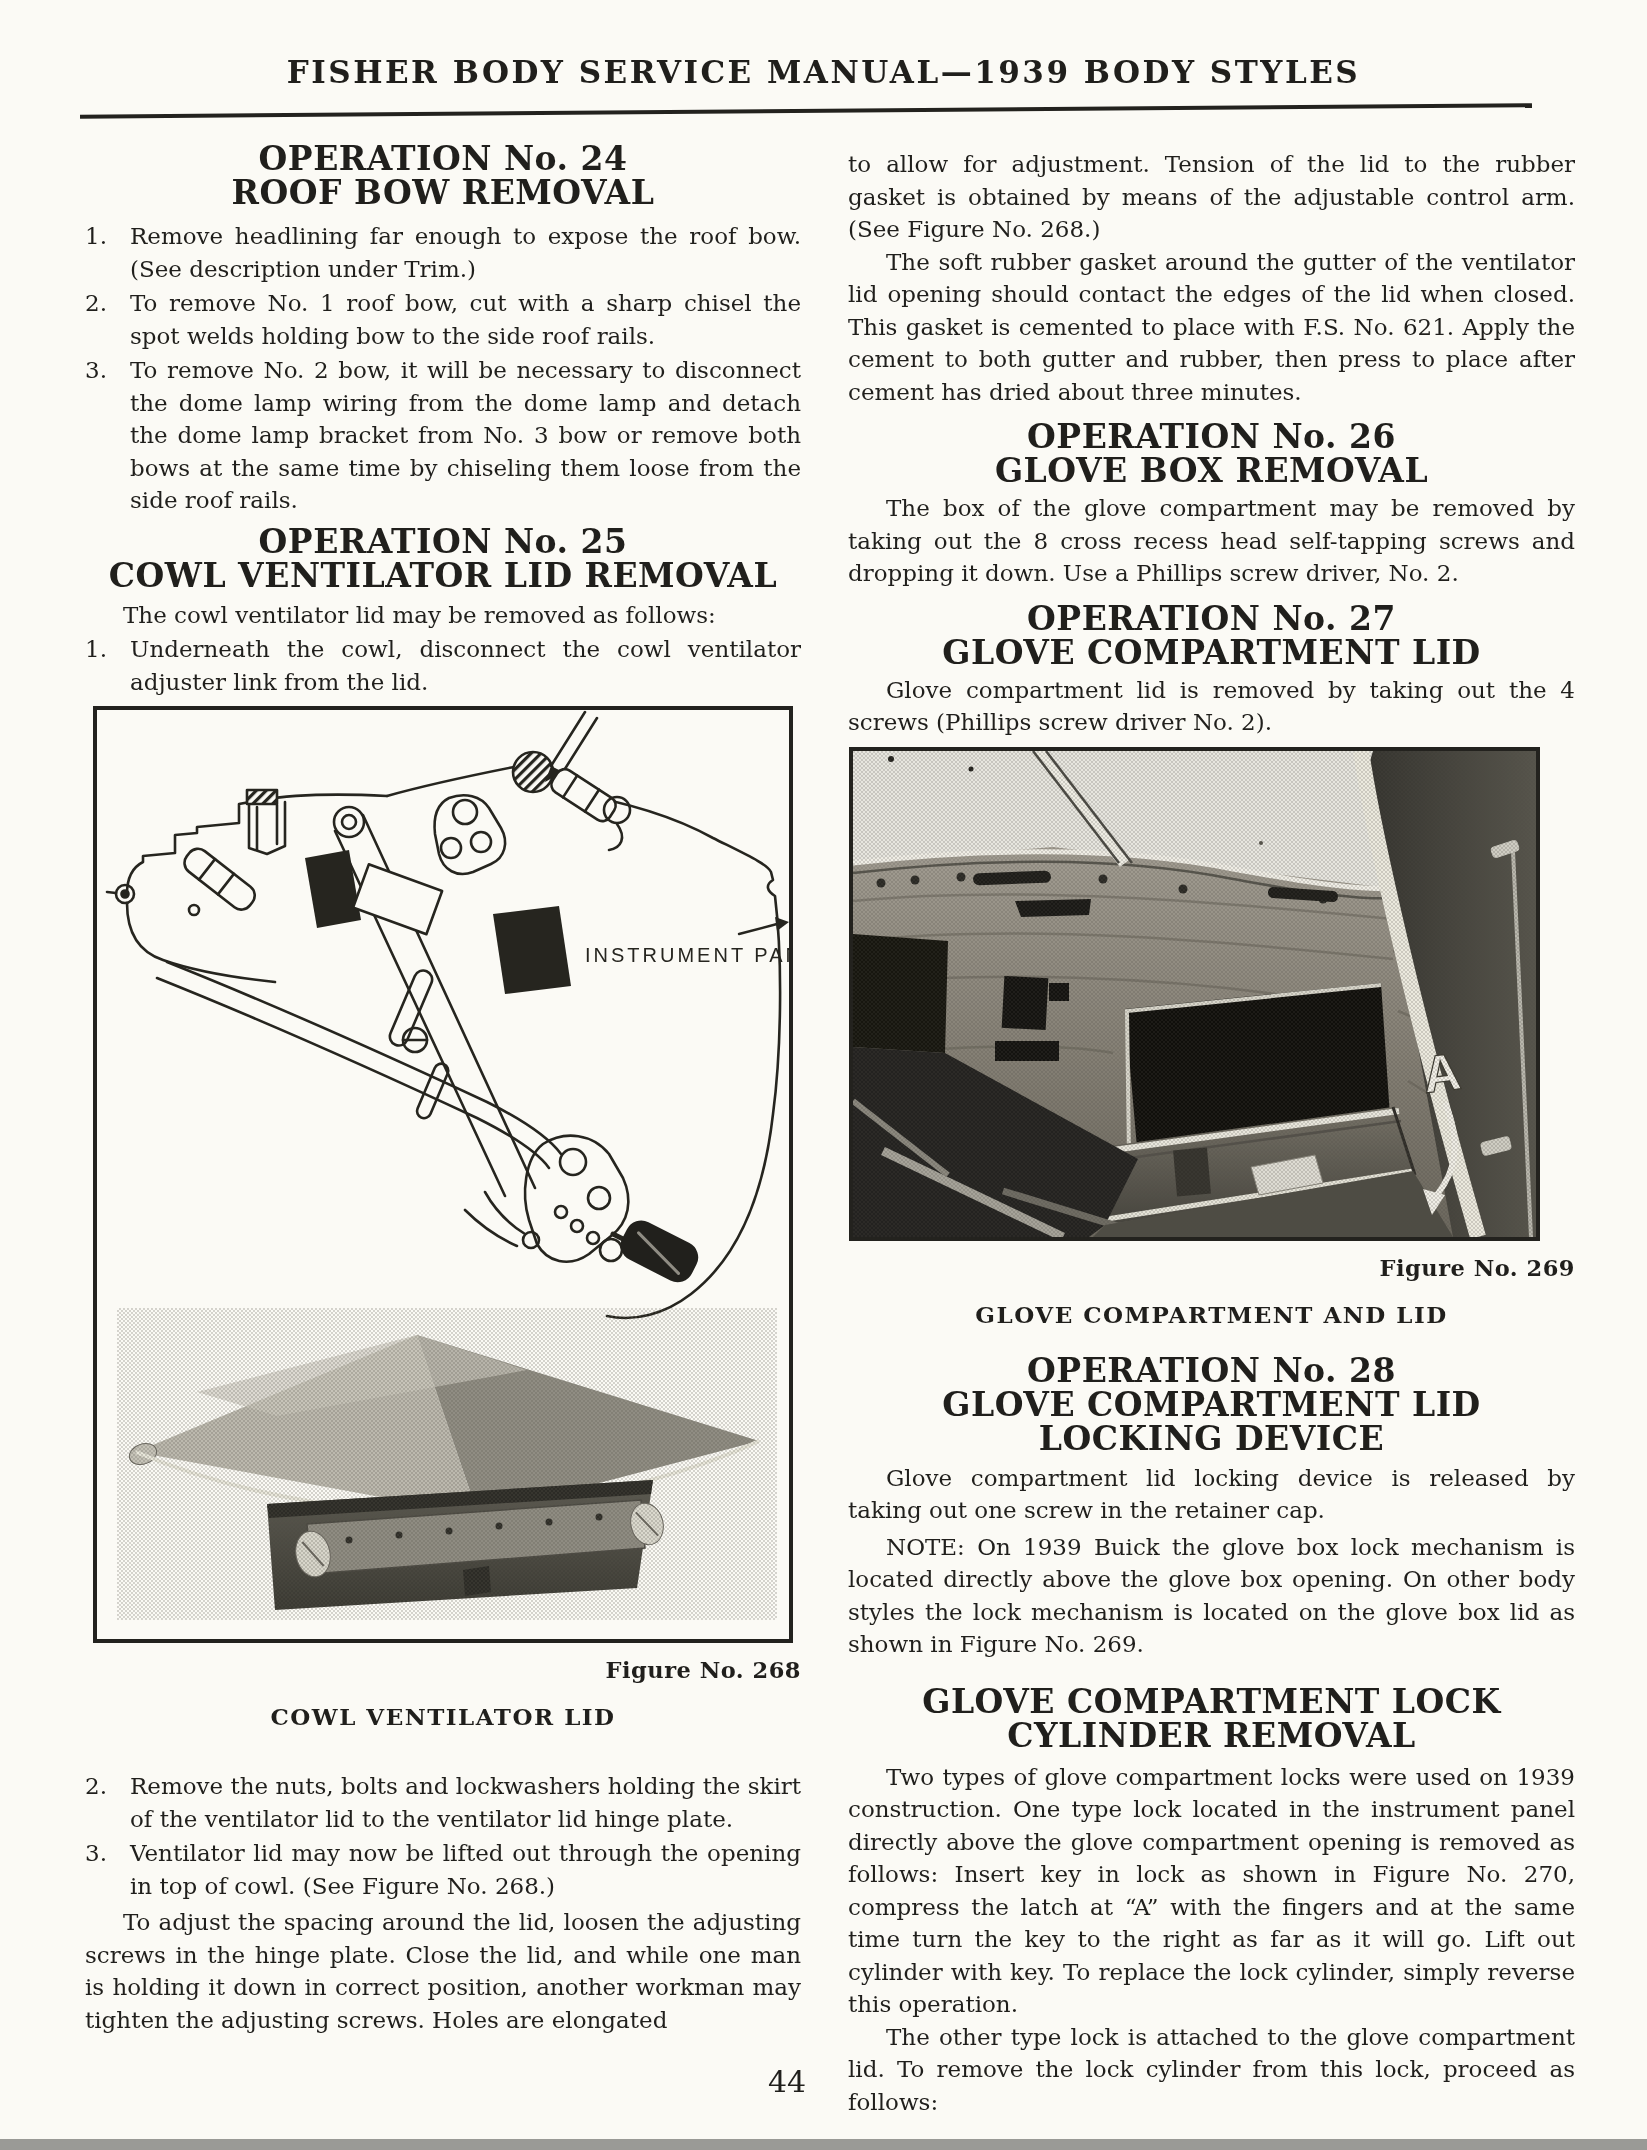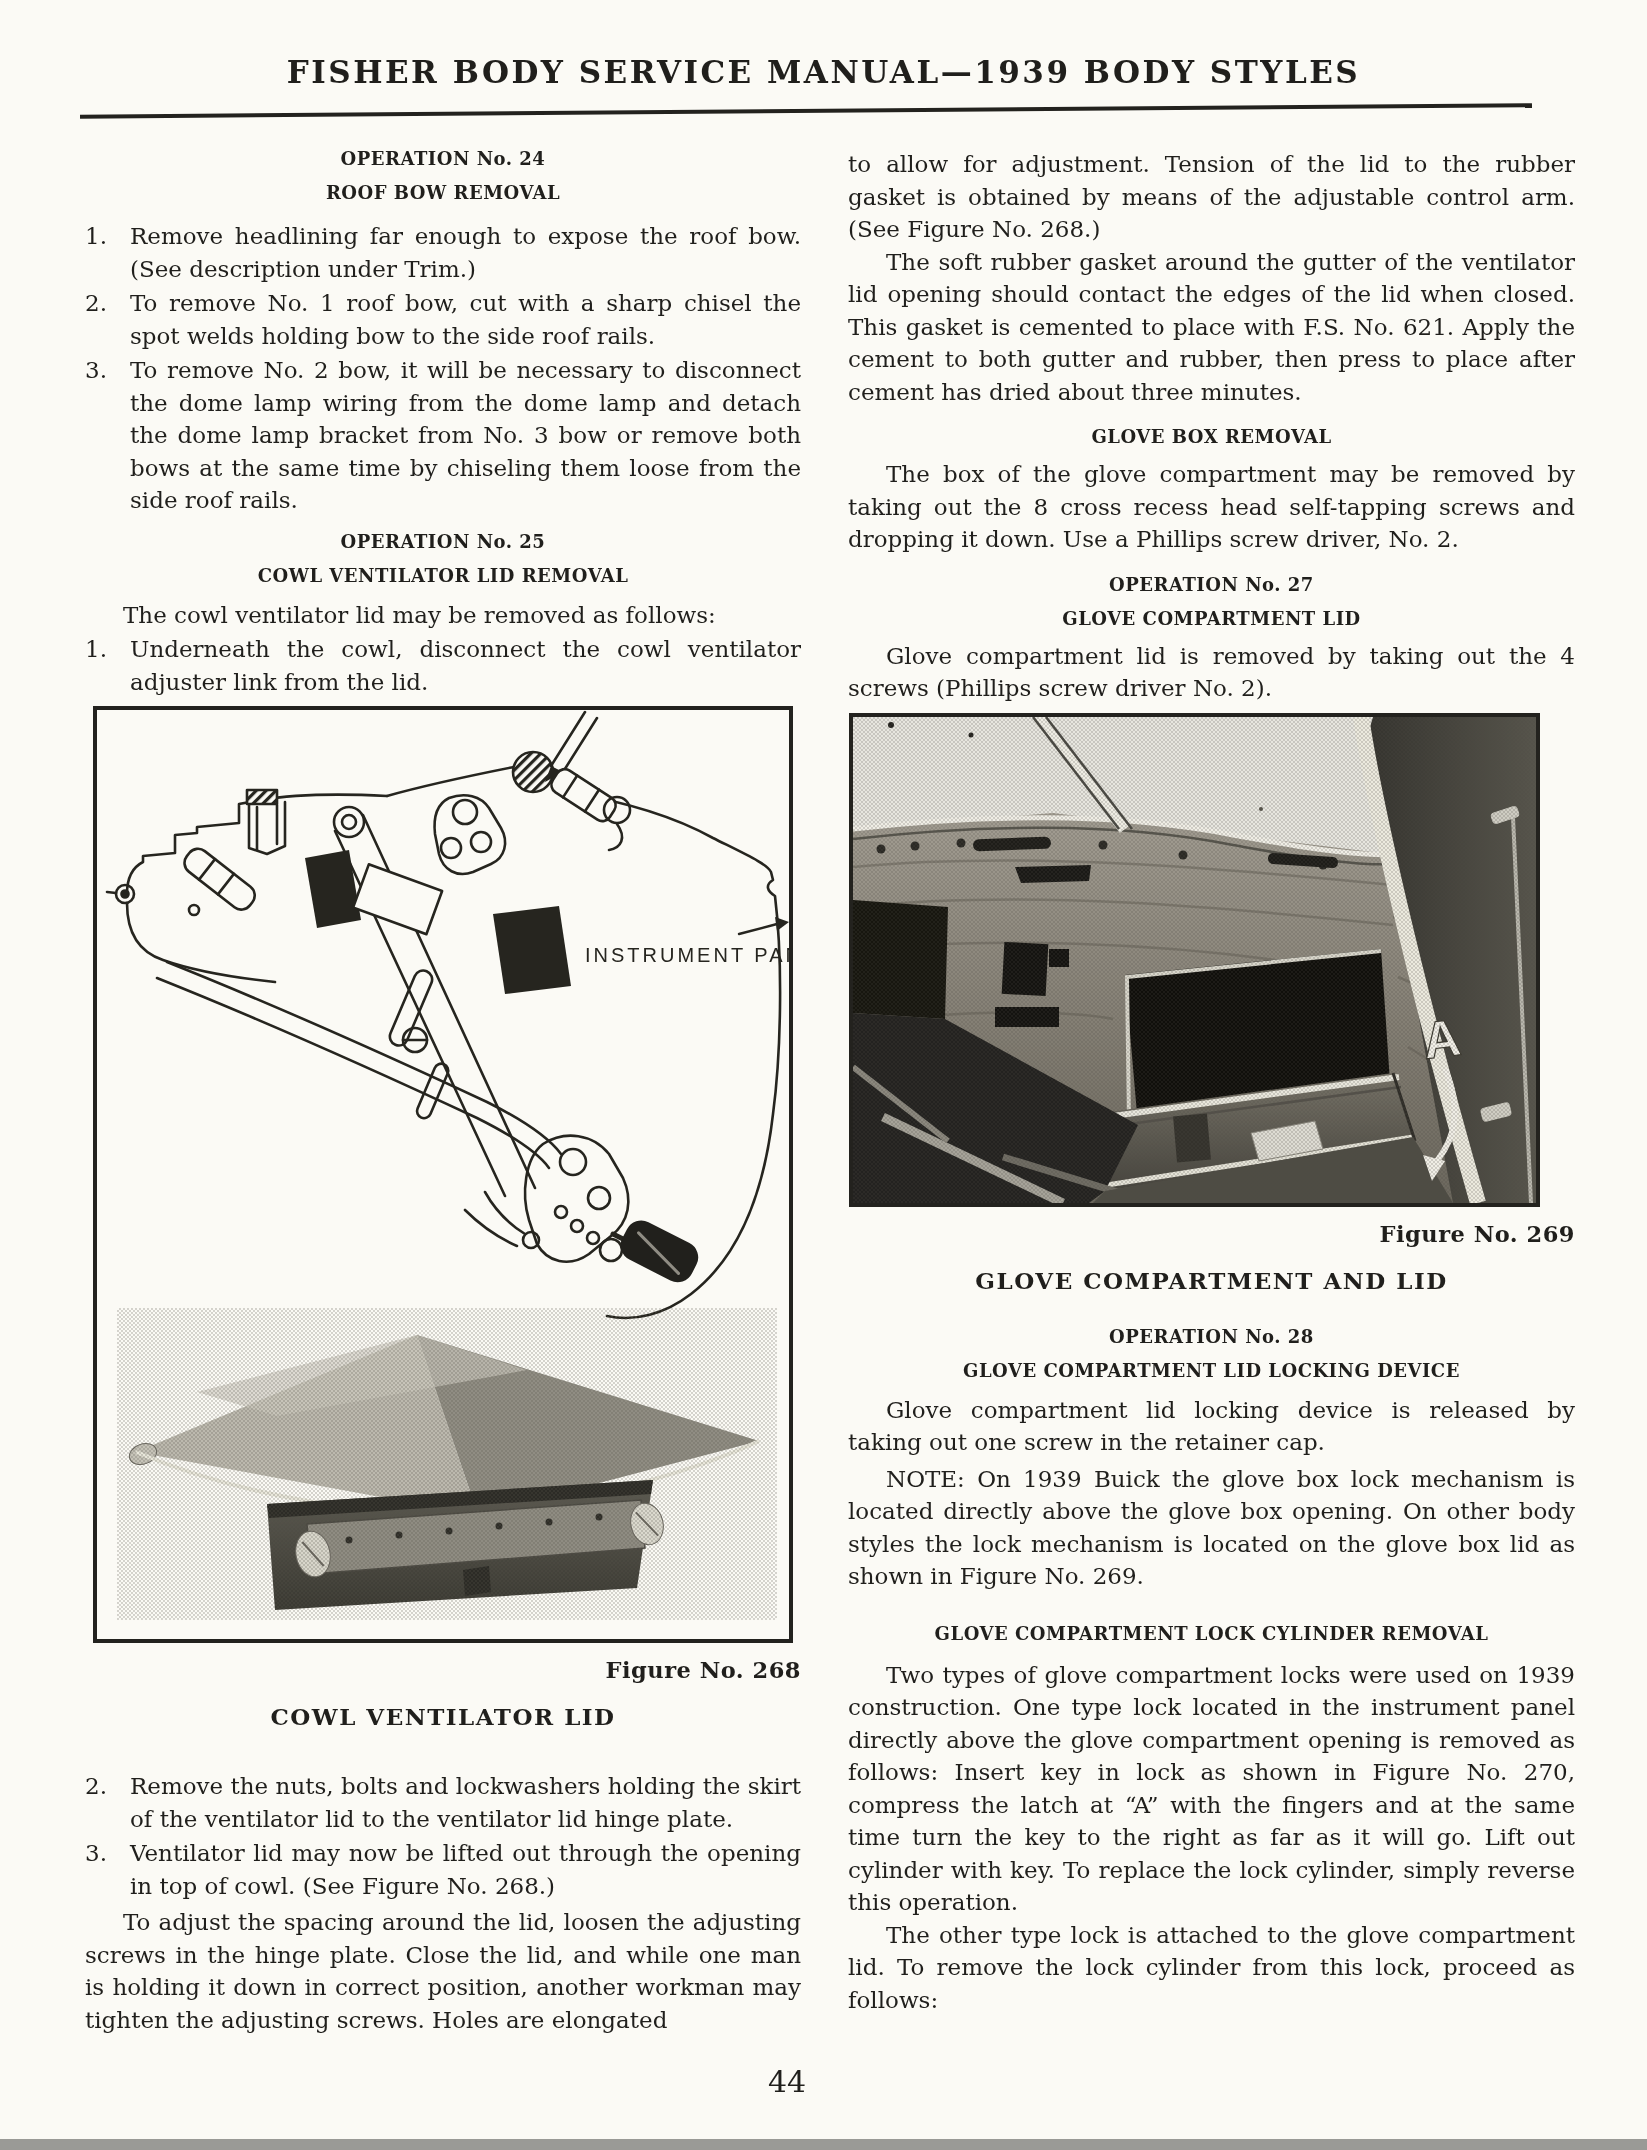--- a/index.html
+++ b/index.html
@@ -17,21 +17,21 @@
   }
   .masthead-rule {
     position:absolute; top:109px; left:80px; width:1452px; height:4px;
     background:#23221e; transform:rotate(-0.45deg);
   }
   
   .col { position:absolute; font-size:23px; line-height:32.5px; }
   .col-left  { left:85px;  top:142px; width:716px; }
   .col-right { left:848px; top:140px; width:727px; padding-top:8px; box-sizing:border-box; }
 
-  .op-head { text-align:center; font-weight:700; font-size:18px; line-height:34px; letter-spacing:0.5px; }
+  .op-head { text-align:center; font-weight:700; font-size:33px; line-height:34px; letter-spacing:0.5px; }
   .para { margin:0; text-align:justify; text-indent:38px; }
   .para.flush { text-indent:0; }
   .li { display:flex; margin-top:2px; }
   .li-num  { flex:0 0 45px; }
   .li-body { flex:1; text-align:justify; }
 
   .fig { border:4px solid #23221e; background:#fbfaf5; box-sizing:content-box; }
   .fig svg { display:block; }
   .fig268 { width:692px; height:929px; margin:8px 0 0 8px; }
   .fig269 { width:683px; height:486px; margin:8px 0 0 1px; }
@@ -231,20 +231,21 @@
 
     <p class="para mt4">To adjust the spacing around the lid, loosen the adjusting screws in the hinge plate. Close the lid, and while one man is holding it down in correct position, another workman may tighten the adjusting screws. Holes are elongated</p>
   </div>
 
   <div class="col col-right">
 
     <p class="para flush">to allow for adjustment. Tension of the lid to the rubber gasket is obtained by means of the adjustable control arm. (See Figure No. 268.)</p>
     <p class="para">The soft rubber gasket around the gutter of the ventilator lid opening should contact the edges of the lid when closed. This gasket is cemented to place with F.S. No. 621. Apply the cement to both gutter and rubber, then press to place after cement has dried about three minutes.</p>
 
     <div class="op-head mt12">
+      <div>OPERATION No. 26</div>
       <div>GLOVE BOX REMOVAL</div>
     </div>
     <p class="para mt4">The box of the glove compartment may be removed by taking out the 8 cross recess head self-tapping screws and dropping it down. Use a Phillips screw driver, No. 2.</p>
 
     <div class="op-head mt12">
       <div>OPERATION No. 27</div>
       <div>GLOVE COMPARTMENT LID</div>
     </div>
     <p class="para mt4">Glove compartment lid is removed by taking out the 4 screws (Phillips screw driver No. 2).</p>
 

